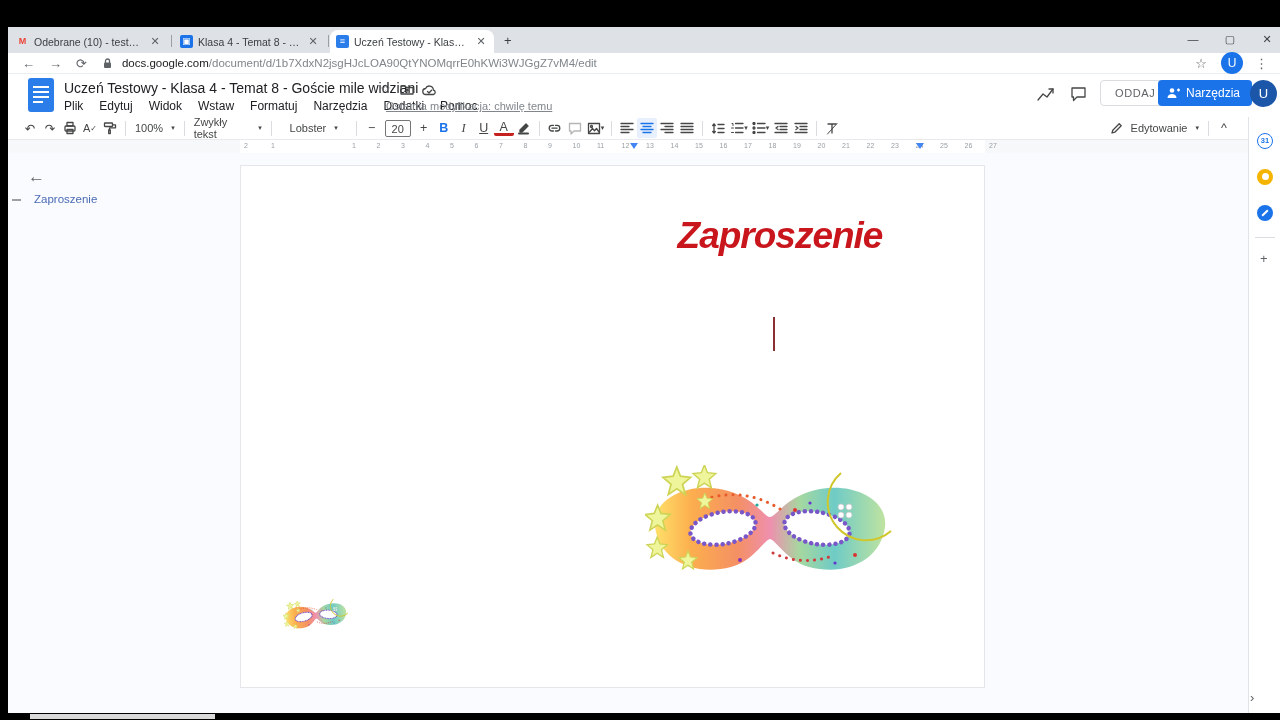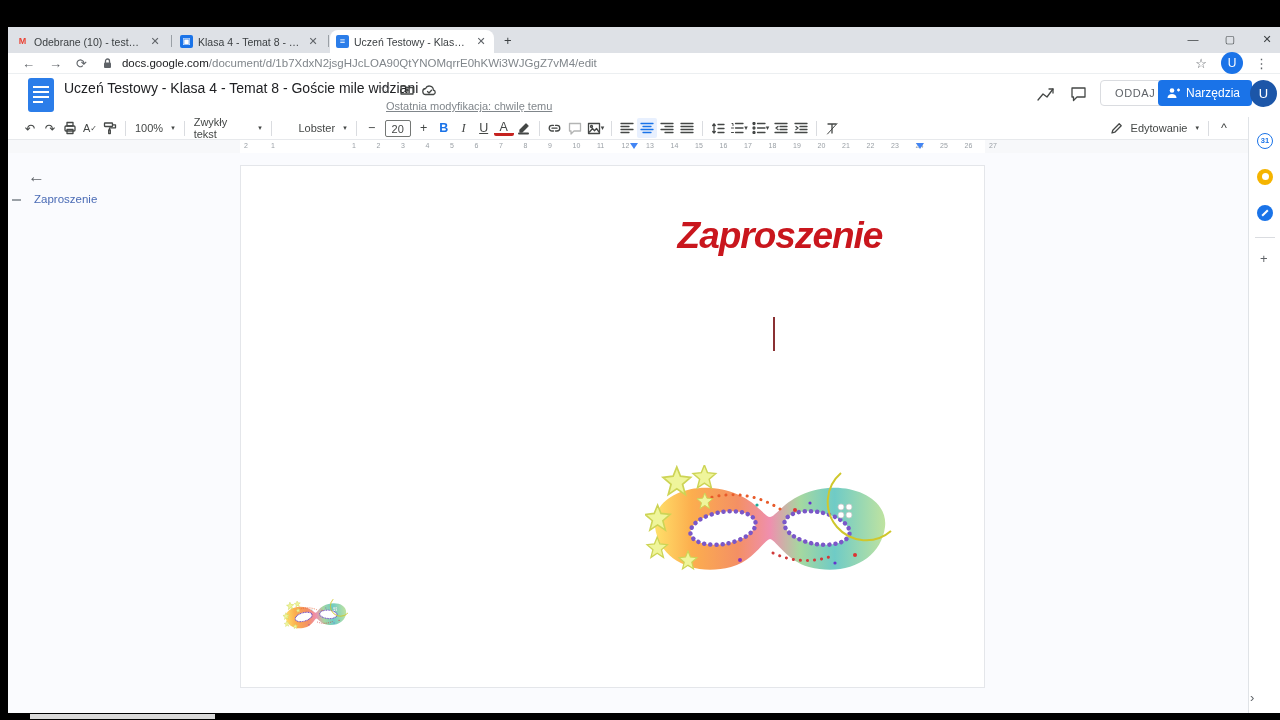--- a/index.html
+++ b/index.html
@@ -123,20 +123,30 @@
     <span class="abs" id="doctitle">Uczeń Testowy - Klasa 4 - Temat 8 - Goście mile widziani</span>
     <span class="abs hdr-mini" style="left:372px">☆</span>
     <svg class="abs ic" style="left:392px;top:10px" width="14" height="12" viewBox="0 0 14 12">
         <path d="M1 2h4l1.5 1.5H13V10H1z"></path>
         <path d="M7 8V5M5.8 6.2 7 5l1.2 1.2"></path>
       </svg>
     <svg class="abs ic" style="left:414px;top:11px" width="15" height="11" viewBox="0 0 15 11">
         <path d="M4 9.5a3 3 0 0 1-.4-6A4 4 0 0 1 11.3 5a2.3 2.3 0 0 1 .2 4.5z"></path>
         <path d="M5.5 6.5 7 8l2.5-2.8"></path>
       </svg>
+    <div class="abs" id="menus">
+        <span>Plik</span>
+        <span>Edytuj</span>
+        <span>Widok</span>
+        <span>Wstaw</span>
+        <span>Formatuj</span>
+        <span>Narzędzia</span>
+        <span>Dodatki</span>
+        <span>Pomoc</span>
+      </div>
     <span class="abs" id="lastedit">Ostatnia modyfikacja: chwilę temu</span>
     <svg class="abs ic" style="left:1028px;top:12px" width="19" height="17" viewBox="0 0 19 17">
         <path d="M2 14l5-6 4 3 6-8"></path>
         <path d="M13 3h4v4"></path>
       </svg>
     <svg class="abs ic" style="left:1062px;top:12px" width="17" height="17" viewBox="0 0 17 17">
         <path d="M2 2h13v9H7l-3.5 3.5V11H2z"></path>
       </svg>
     <div class="abs" id="oddaj">ODDAJ</div>
     <div class="abs" id="sharebtn">
@@ -172,21 +182,21 @@
     <span class="drop">
         <span>100%</span>
         <span class="caret">▾</span>
       </span>
     <span class="tbdiv"></span>
     <span class="drop" style="width:76px;justify-content:flex-end">
         <span>Zwykły tekst</span>
         <span class="caret">▾</span>
       </span>
     <span class="tbdiv"></span>
-    <span class="drop" style="width:74px;justify-content:flex-end">
+    <span class="drop" style="width:74px;justify-content:center">
         <span>Lobster</span>
         <span class="caret">▾</span>
       </span>
     <span class="tbdiv"></span>
     <span class="tb">−</span>
     <span id="sizebox">20</span>
     <span class="tb">+</span>
     <span class="tb" style="font-weight:bold;color:#1a73e8">B</span>
     <span class="tb" style="font-style:italic;font-family:'Liberation Serif',serif">I</span>
     <span class="tb" style="text-decoration:underline">U</span>

